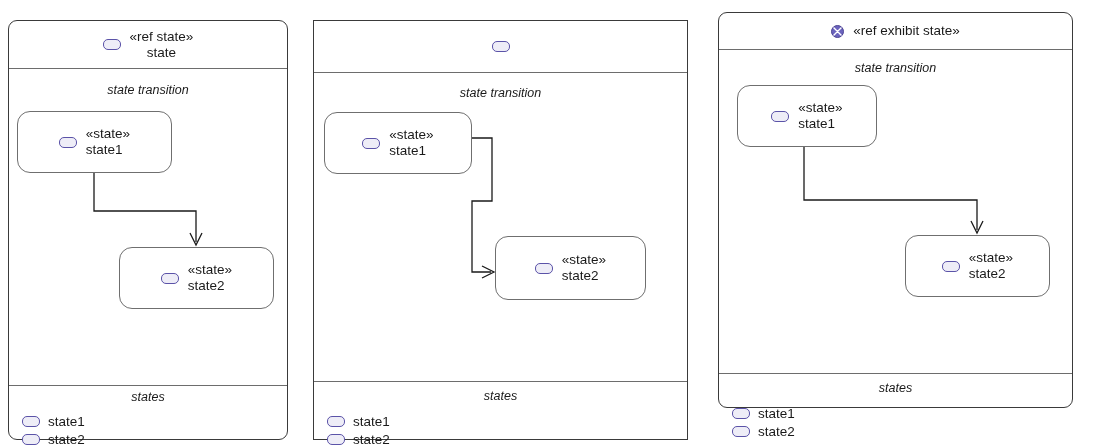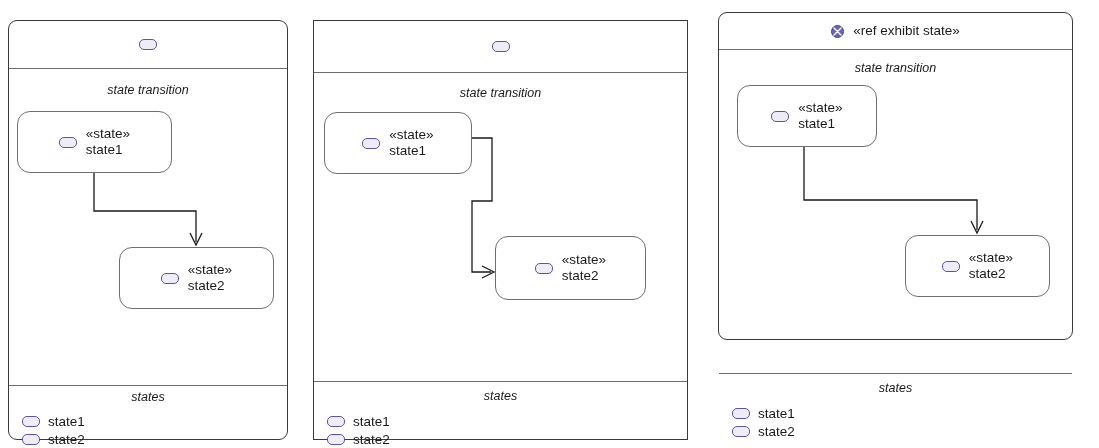--- a/index.html
+++ b/index.html
@@ -130,20 +130,24 @@
   }
 </style>
 </head>
 <body>
 
 <div class="panel rounded" style="left:8px; top:20px; width:280px; height:420px;">
 
   <div class="panel-header" style="height:48px;">
     <div class="header-inner">
       <span class="pill-icon"></span>
+      <span class="header-text">
+        <span class="kw">«ref state»</span>
+        <span class="nm">state</span>
+      </span>
     </div>
   </div>
 
   <div class="compartment-title" style="top:62px;">state transition</div>
 
   <div class="state-box" style="left:8px; top:90px; width:155px; height:62px;">
     <div class="state-box-inner">
       <span class="pill-icon"></span>
       <span class="state-box-text">
         <span class="kw">«state»</span>
@@ -227,21 +231,21 @@
       <span class="pill-icon"></span>
       <span class="lbl">state1</span>
     </div>
     <div class="states-row">
       <span class="pill-icon"></span>
       <span class="lbl">state2</span>
     </div>
   </div>
 </div>
 
-<div class="panel rounded" style="left:718px; top:12px; width:355px; height:328px;">
+<div class="panel rounded" style="left:718px; top:12px; width:355px; height:396px;">
 
   <div class="panel-header" style="height:37px;">
     <div class="header-inner">
       <span class="xcircle-icon">
         <svg width="13" height="13" viewBox="0 0 13 13">
           <circle cx="6.5" cy="6.5" r="6" fill="#6b63bd" stroke="#4a4291" stroke-width="1"></circle>
           <path d="M 3 3 L 10 10 M 10 3 L 3 10" stroke="#ffffff" stroke-width="1.4" stroke-linecap="round" fill="none"></path>
         </svg>
       </span>
       <span class="header-text">

